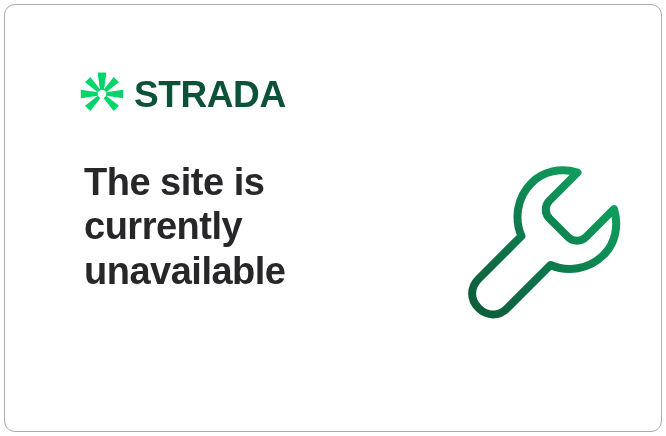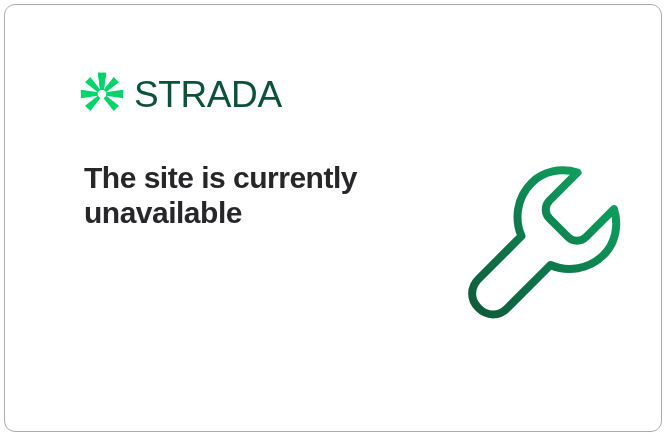--- a/index.html
+++ b/index.html
@@ -43,35 +43,35 @@
     gap:9px;
   }
   .logo-mark {
     width:46px;
     height:46px;
     display:block;
     flex:0 0 auto;
   }
   .logo-word {
     font-size:37px;
-    font-weight:400;
+    font-weight:700;
     letter-spacing:-0.4px;
     color:#0c5239;
     line-height:1;
     white-space:nowrap;
     font-family:"Liberation Sans", sans-serif;
   }
 
   
   .headline {
     position:absolute;
     left:79px;
     top:155px;
     width:340px;
-    font-size:30px;
+    font-size:38px;
     font-weight:700;
     line-height:1.17;
     letter-spacing:-0.5px;
     color:#27272a;
   }
 
   
   .body-copy {
     position:absolute;
     left:80px;

